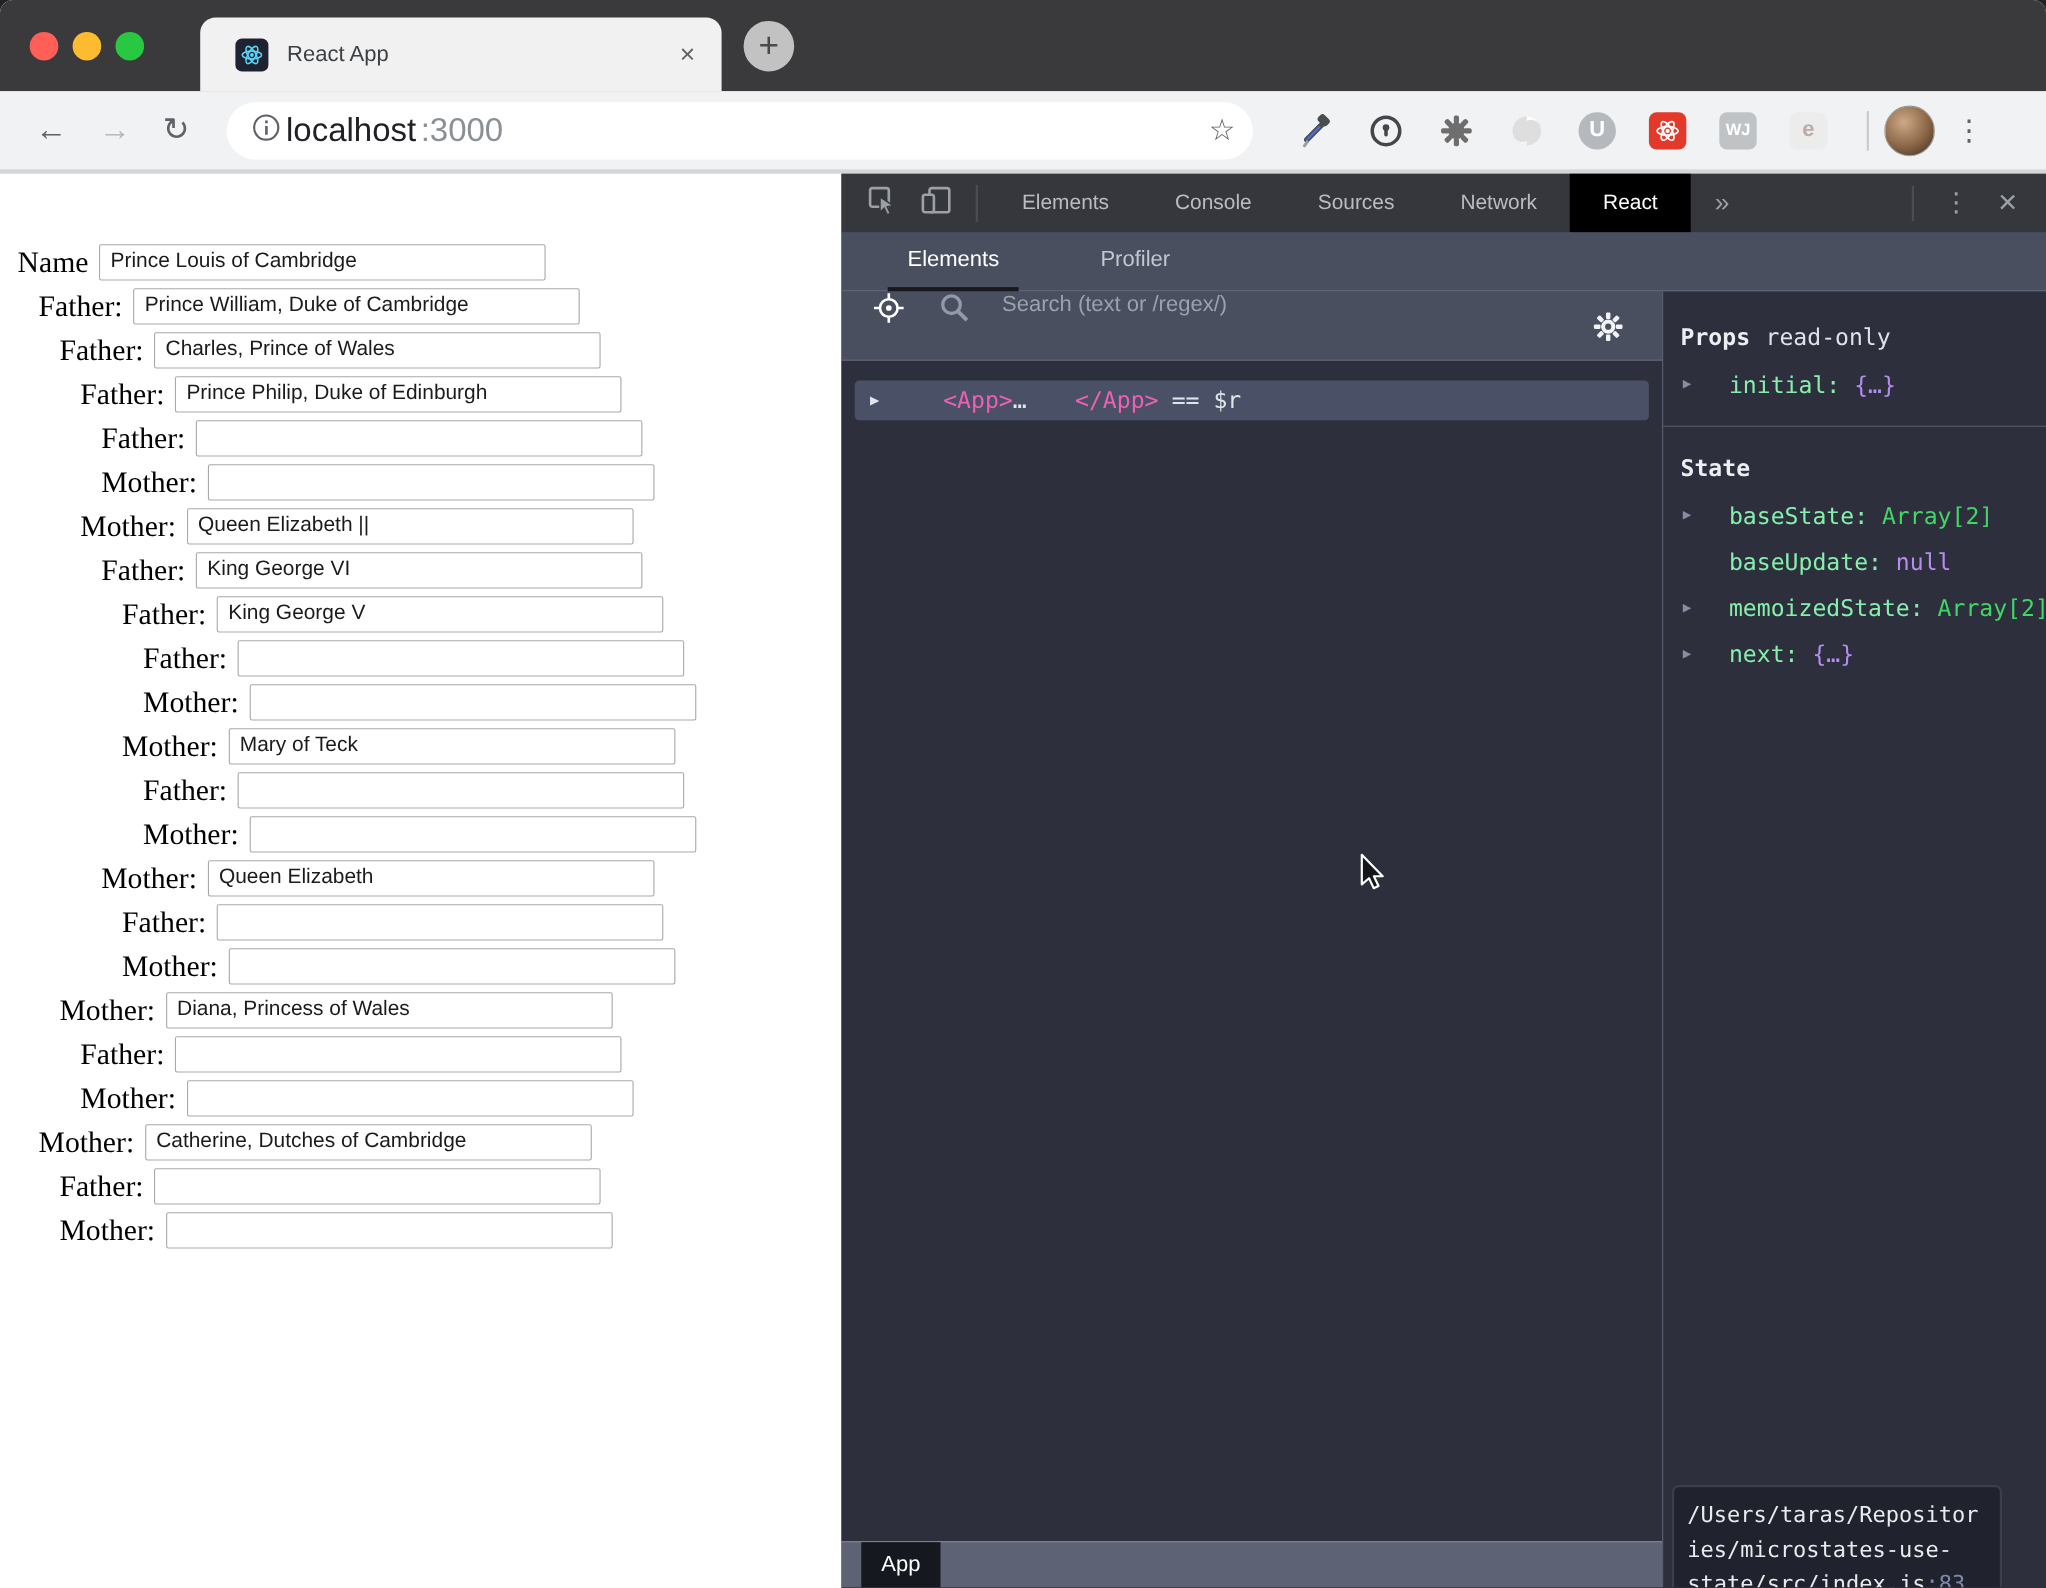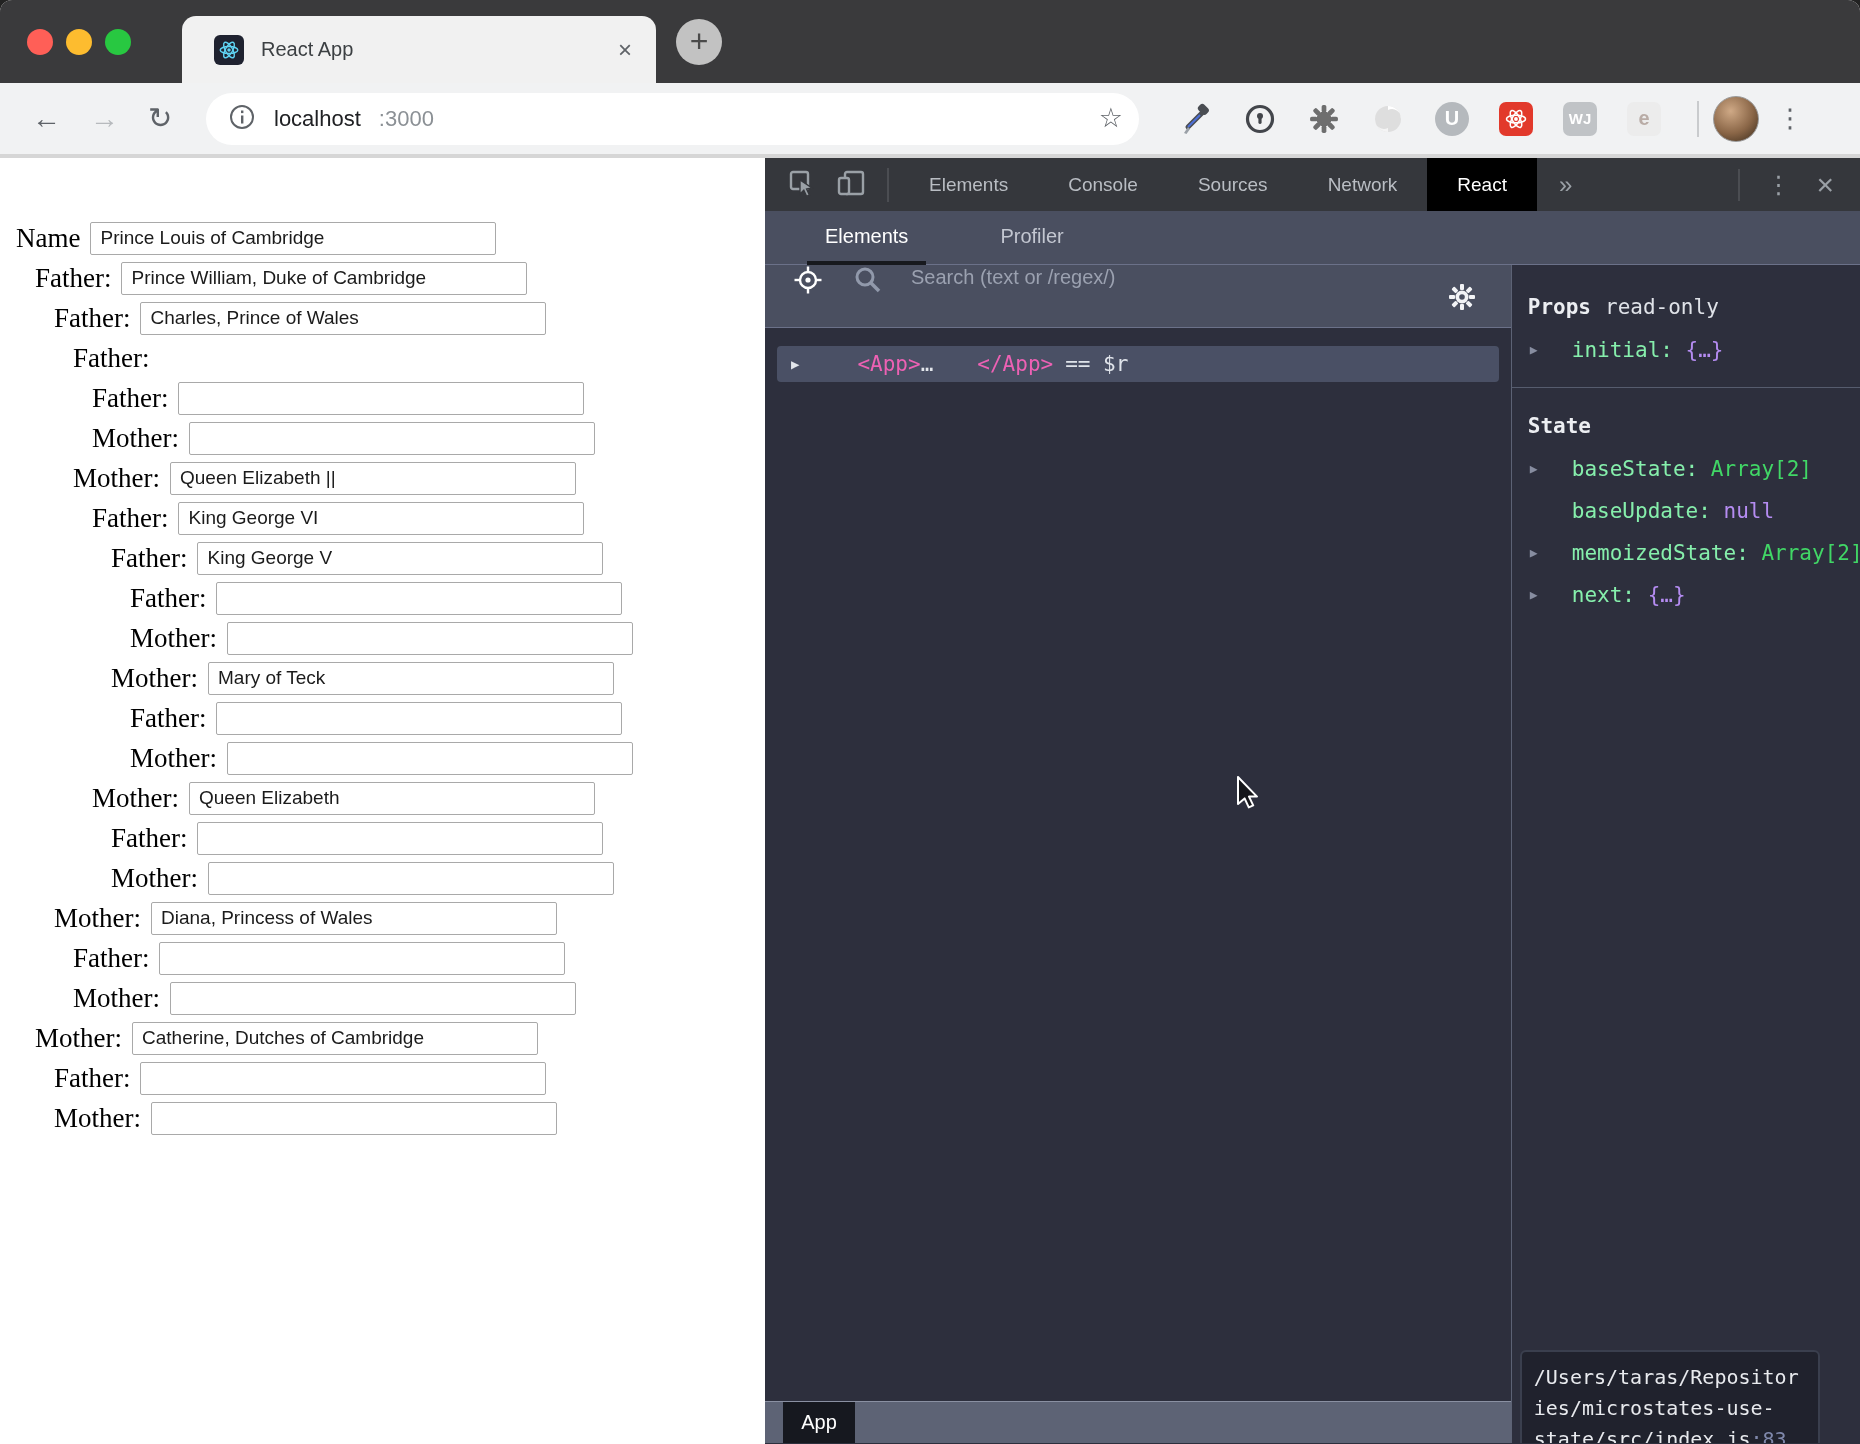--- a/index.html
+++ b/index.html
@@ -14,21 +14,21 @@
   .tab-close{margin-right:24px;font-size:24px;color:#5f6368;line-height:1;}
   .newtab{margin-left:20px;width:46px;height:46px;border-radius:50%;background:#c2c2c2;color:#4a4a4a;font-size:32px;display:flex;align-items:center;justify-content:center;}
 
   
   .toolbar{position:absolute;left:0;top:83px;width:100%;height:75px;background:#f1f2f3;border-bottom:4px solid #d6d6d6;box-sizing:border-box;display:flex;align-items:center;padding-left:32px;}
   .navbtn{font-size:29px;color:#5f6368;width:24px;text-align:center;line-height:1;}
   .navbtn.disabled{color:#b7babd;}
   .navbtn + .navbtn{margin-left:34px;}
   .urlbar{margin-left:34px;width:933px;height:52px;background:#fff;border-radius:26px;display:flex;align-items:center;position:relative;}
   .info-ic{margin-left:22px;flex:none;}
-  .url-text{margin-left:18px;font-size:22px;color:#202124;}
+  .url-text{margin-left:4px;font-size:30px;color:#202124;}
   .url-port{color:#8b9095;}
   .star{position:absolute;right:16px;font-size:27px;color:#5f6368;line-height:1;}
   .ext-row{display:flex;margin-left:40px;gap:30px;align-items:center;}
   .ext{width:34px;height:34px;display:flex;align-items:center;justify-content:center;font-weight:bold;flex:none;}
   .tb-sep{margin-left:36px;width:2px;height:36px;background:#c9cbcd;}
   .avatar{margin-left:14px;width:44px;height:44px;border-radius:50%;background:radial-gradient(circle at 38% 32%,#cfa986,#8a6647 55%,#41301f 95%);border:1px solid #999;}
   .kebab{margin-left:18px;font-size:26px;color:#5f6368;}
 
   
   .content{position:absolute;left:0;top:158px;width:100%;height:1286px;}
@@ -195,20 +195,21 @@
           <div class="frow" style="margin-left: 19px;">
             <span class="flabel">Father:</span>
             <input class="finput" type="text" value="Prince William, Duke of Cambridge" style="">
           </div>
           <div class="frow" style="margin-left: 38px;">
             <span class="flabel">Father:</span>
             <input class="finput" type="text" value="Charles, Prince of Wales" style="">
           </div>
           <div class="frow" style="margin-left: 57px;">
             <span class="flabel">Father:</span>
+            <input class="finput" type="text" value="Prince Philip, Duke of Edinburgh" style="">
           </div>
           <div class="frow" style="margin-left: 76px;">
             <span class="flabel">Father:</span>
             <input class="finput" type="text" style="">
           </div>
           <div class="frow" style="margin-left: 76px;">
             <span class="flabel">Mother:</span>
             <input class="finput" type="text" style="">
           </div>
           <div class="frow" style="margin-left: 57px;">

